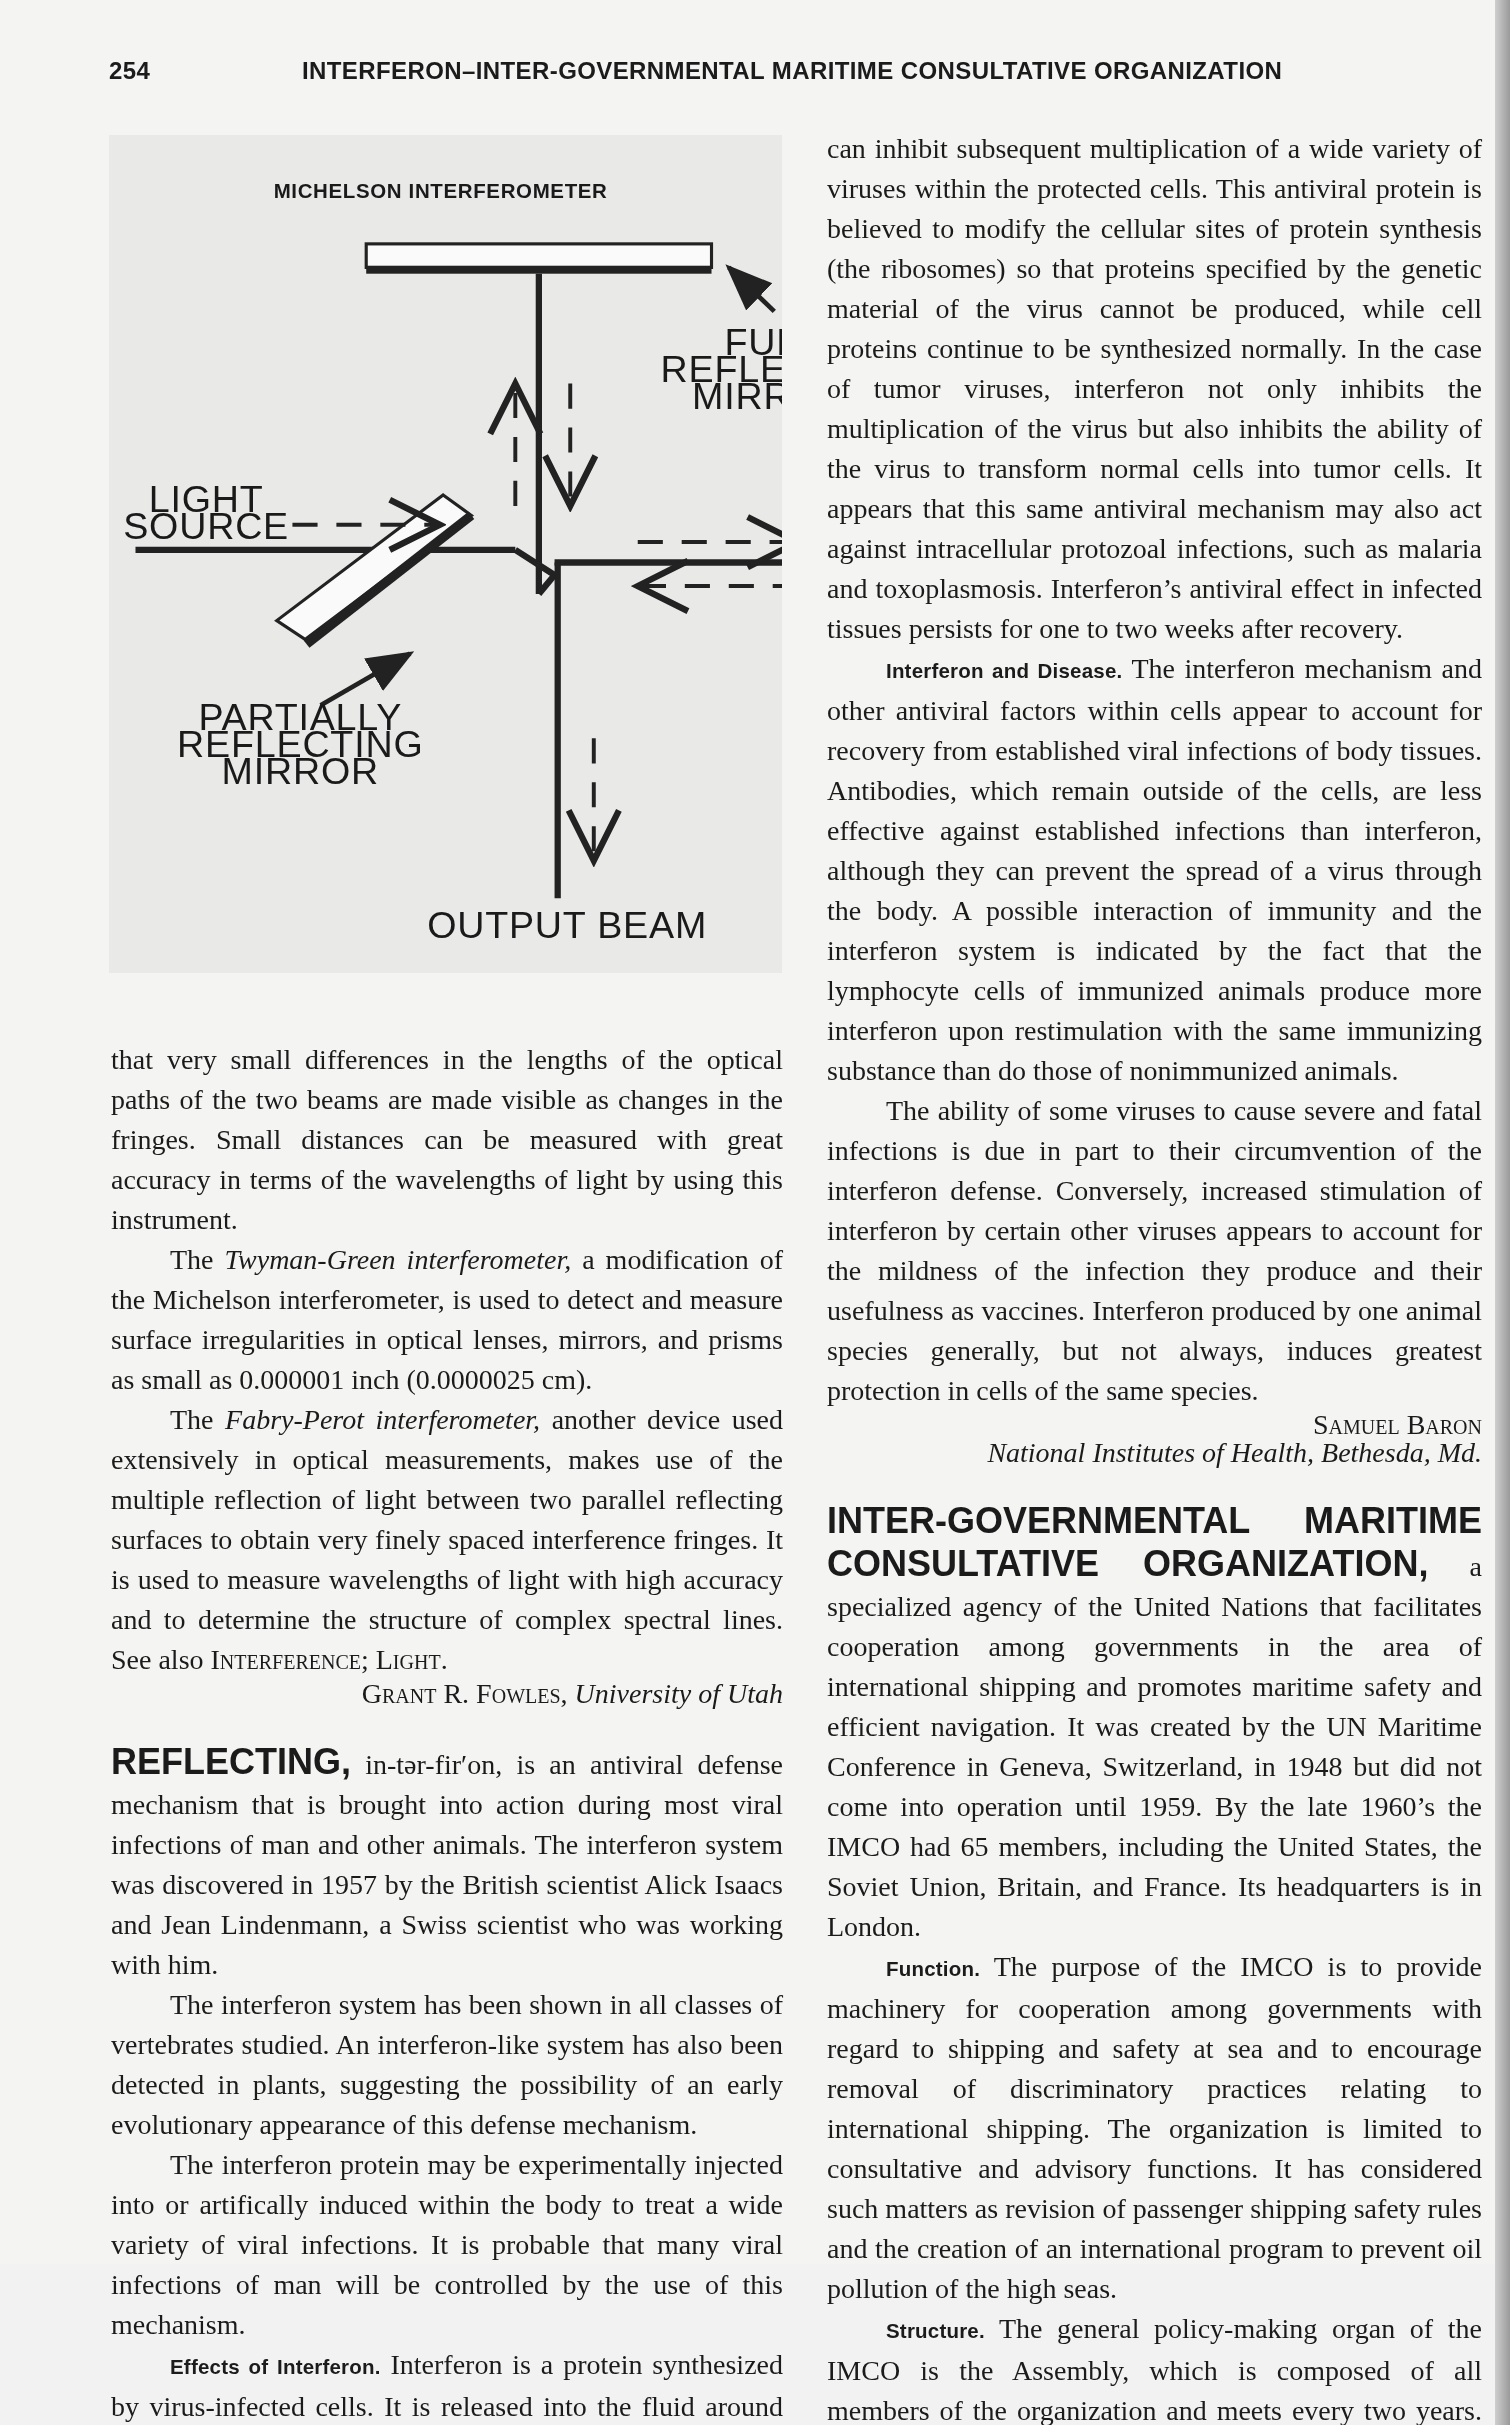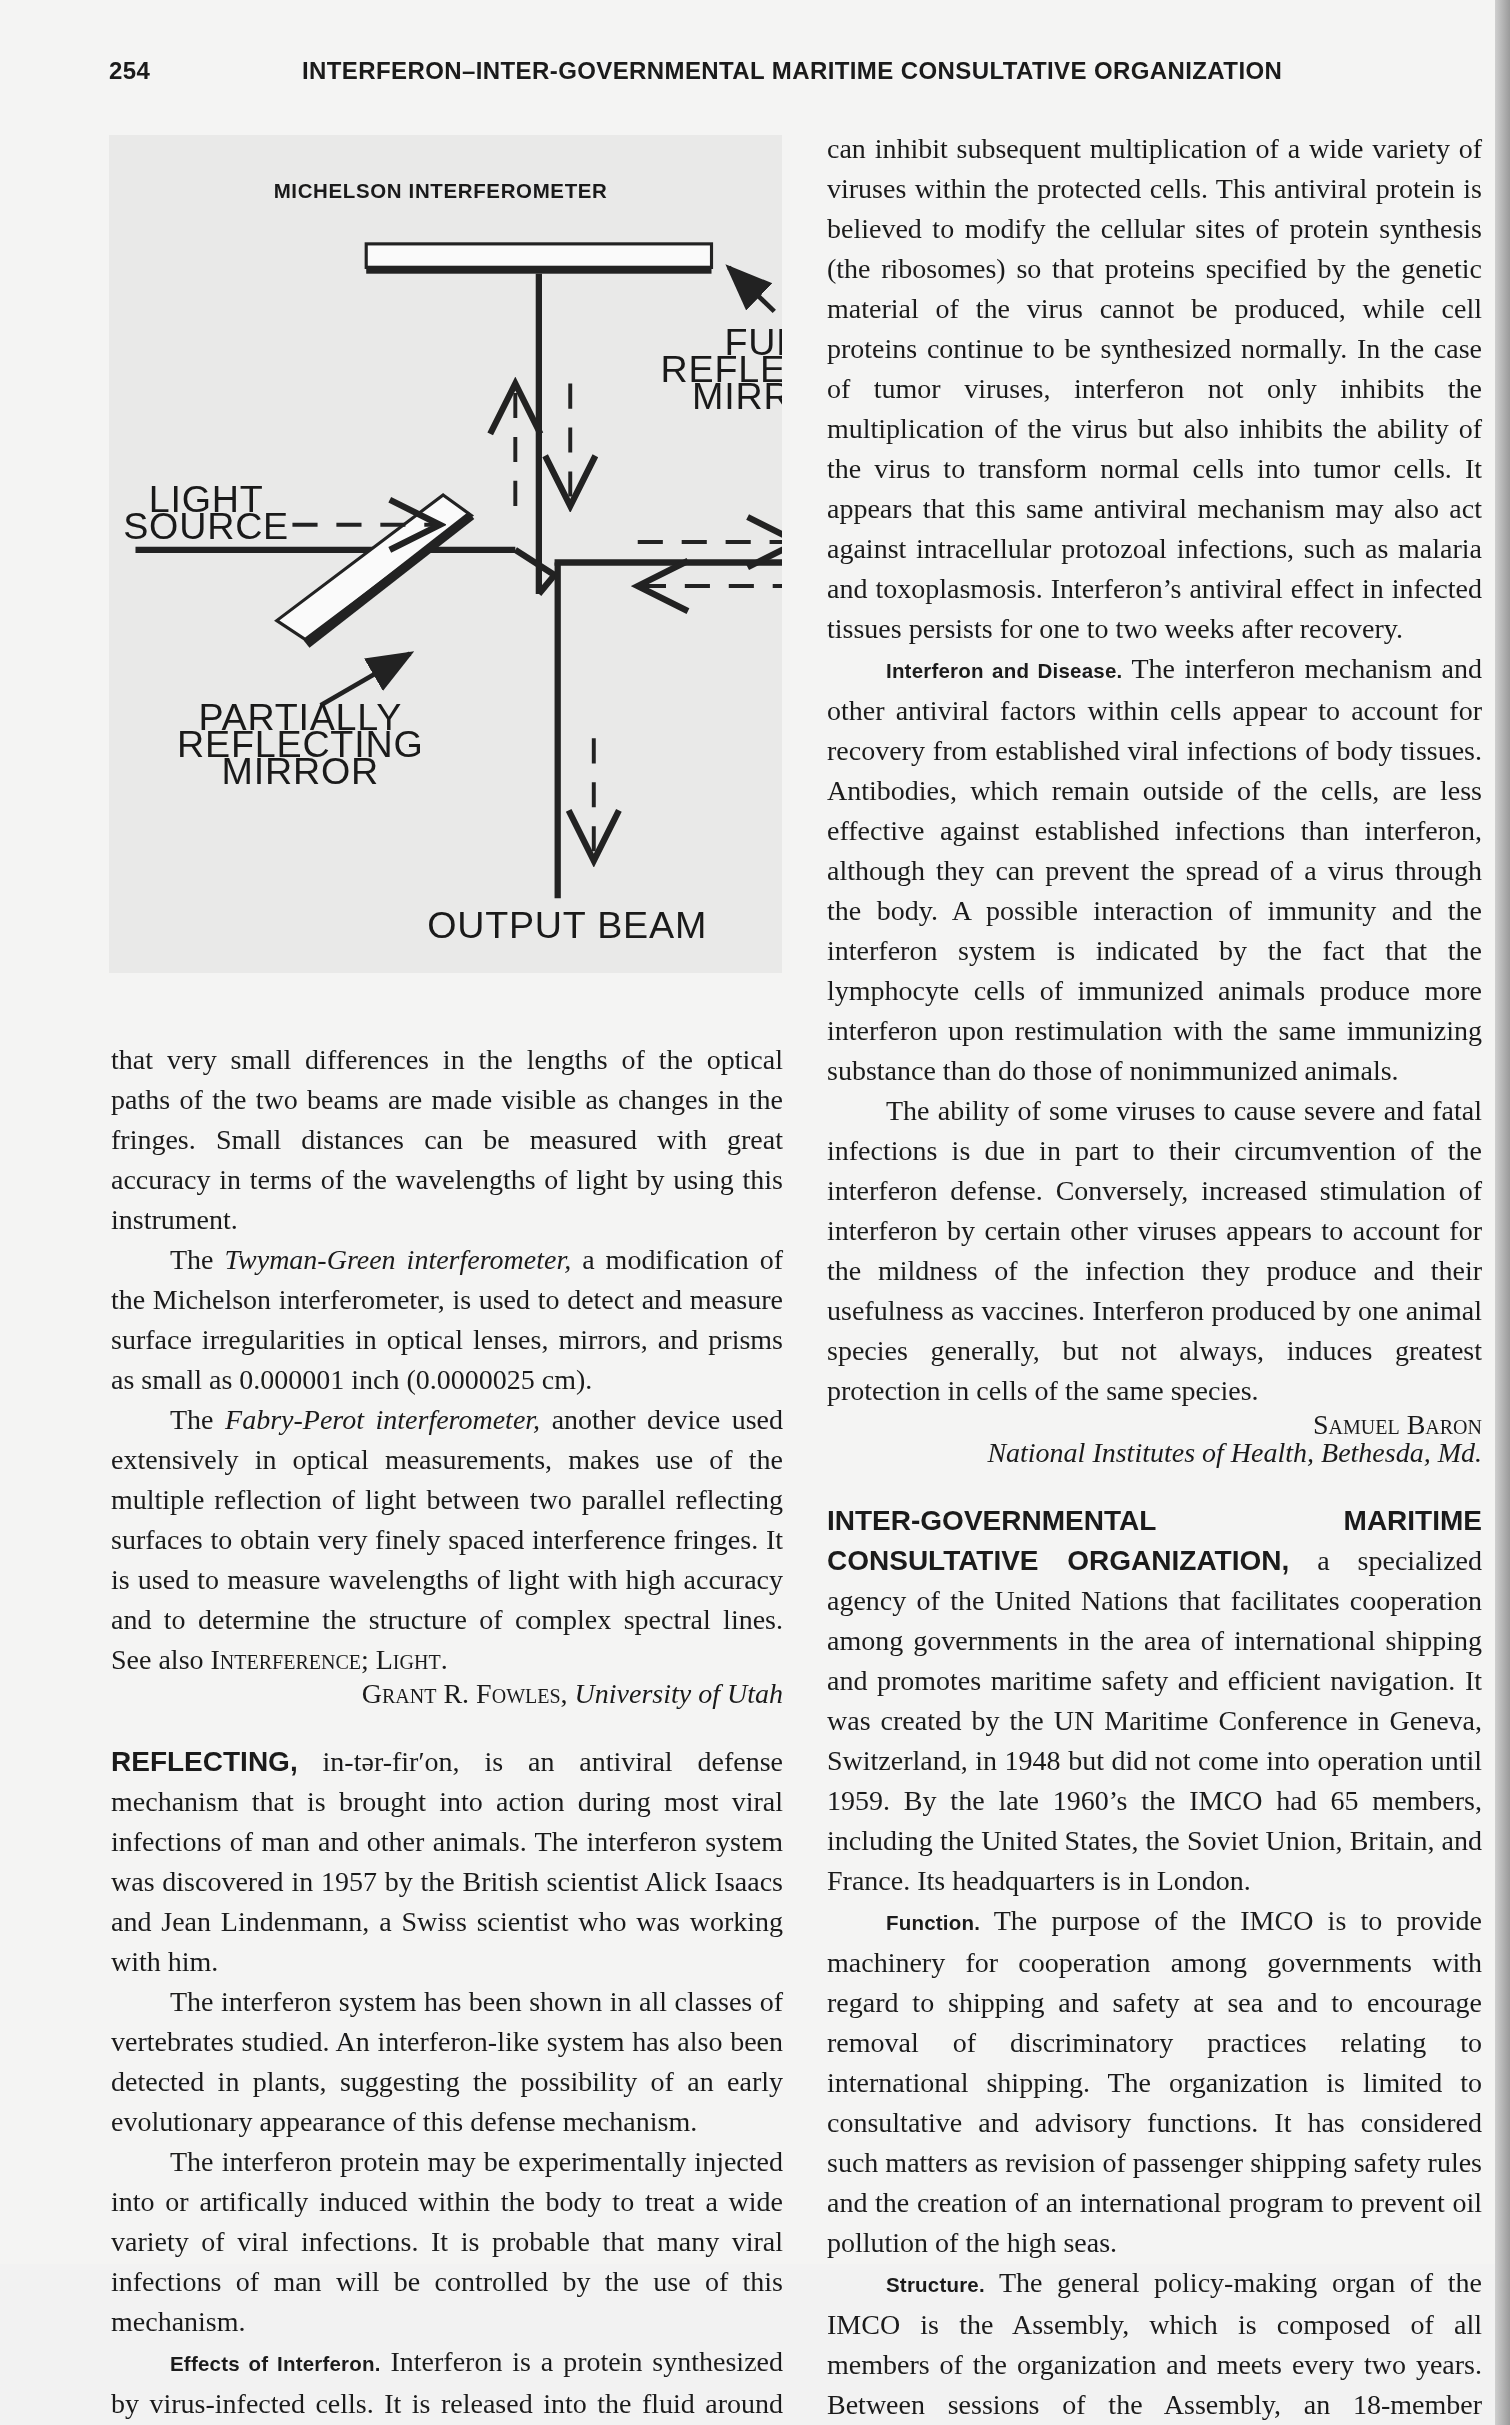--- a/index.html
+++ b/index.html
@@ -34,21 +34,21 @@
     margin: 0; hyphens: manual;
   }
   .para { text-indent: 59px; margin: 0; }
   .para.noindent { text-indent: 0; }
   .runin {
     font-family: "Liberation Sans", "DejaVu Sans", sans-serif;
     font-weight: bold; font-size: 20.5px; letter-spacing: 0.2px;
   }
   .entry-head {
     font-family: "Liberation Sans", "DejaVu Sans", sans-serif;
-    font-weight: bold; font-size: 28px; letter-spacing: 0;
+    font-weight: bold; font-size: 36px; letter-spacing: 0;
   }
   .sc { font-variant: small-caps; }
   .ital { font-style: italic; }
   .byline { text-align: right; margin: 0; font-size: 28px; line-height: 28px; }
   .entry-gap { height: 34px; }
 
   
   .figure {
     position: absolute; left: 109px; top: 135px; width: 673px; height: 838px;
     background: #e9e9e8;

